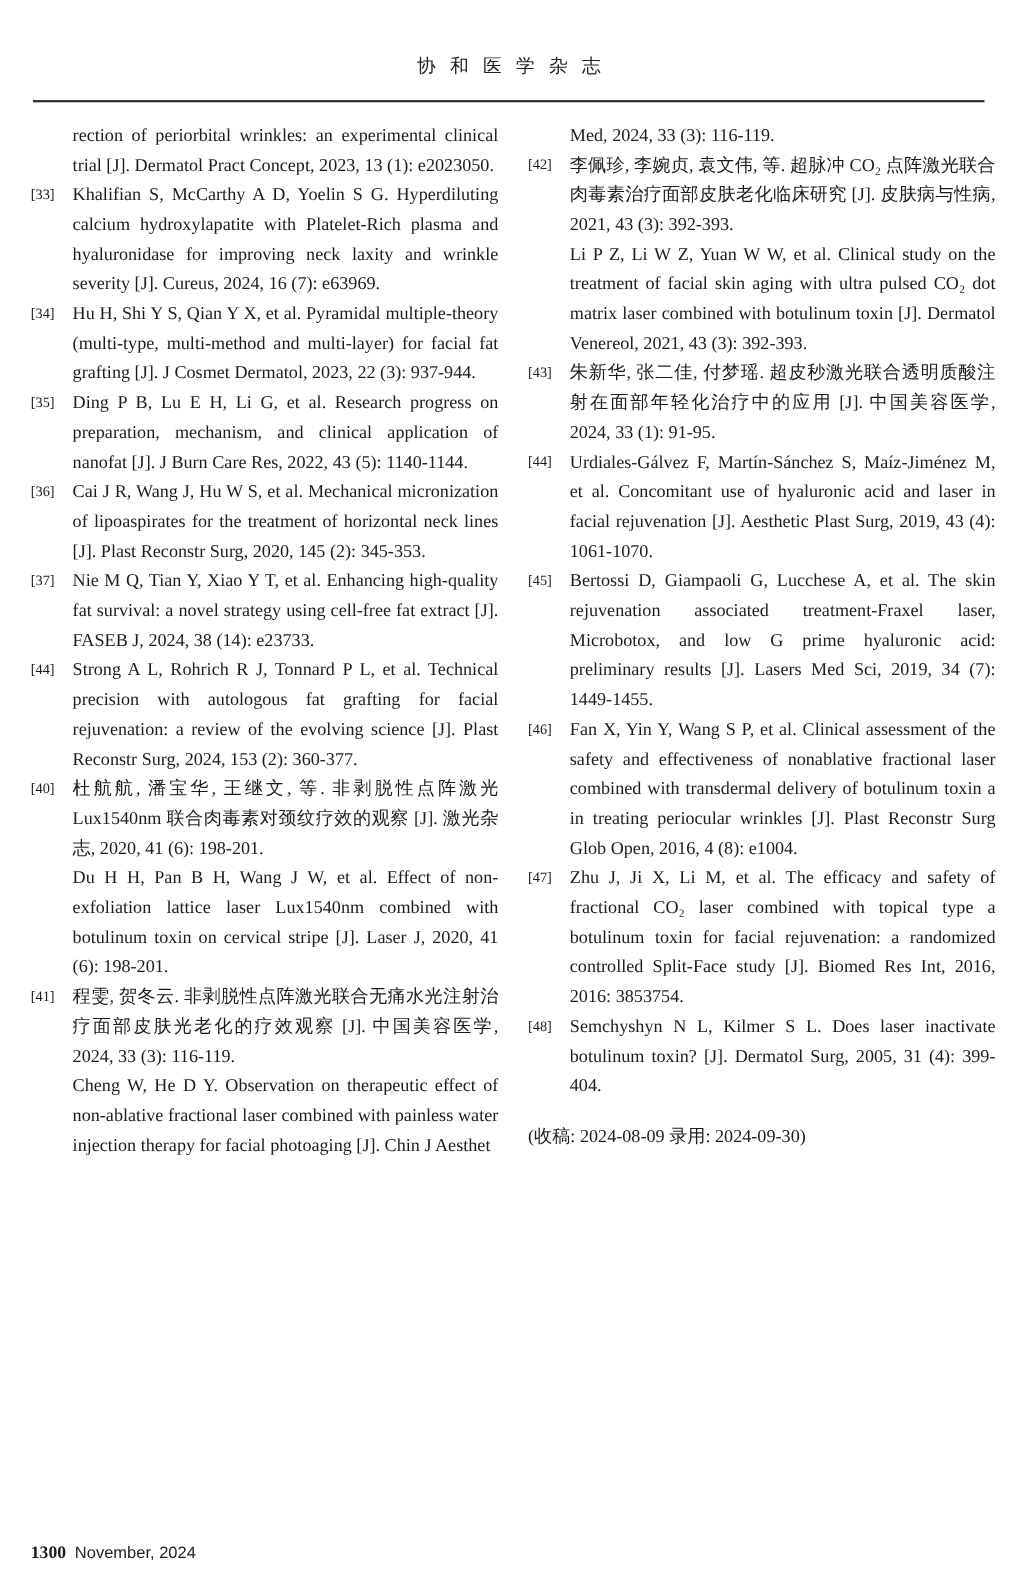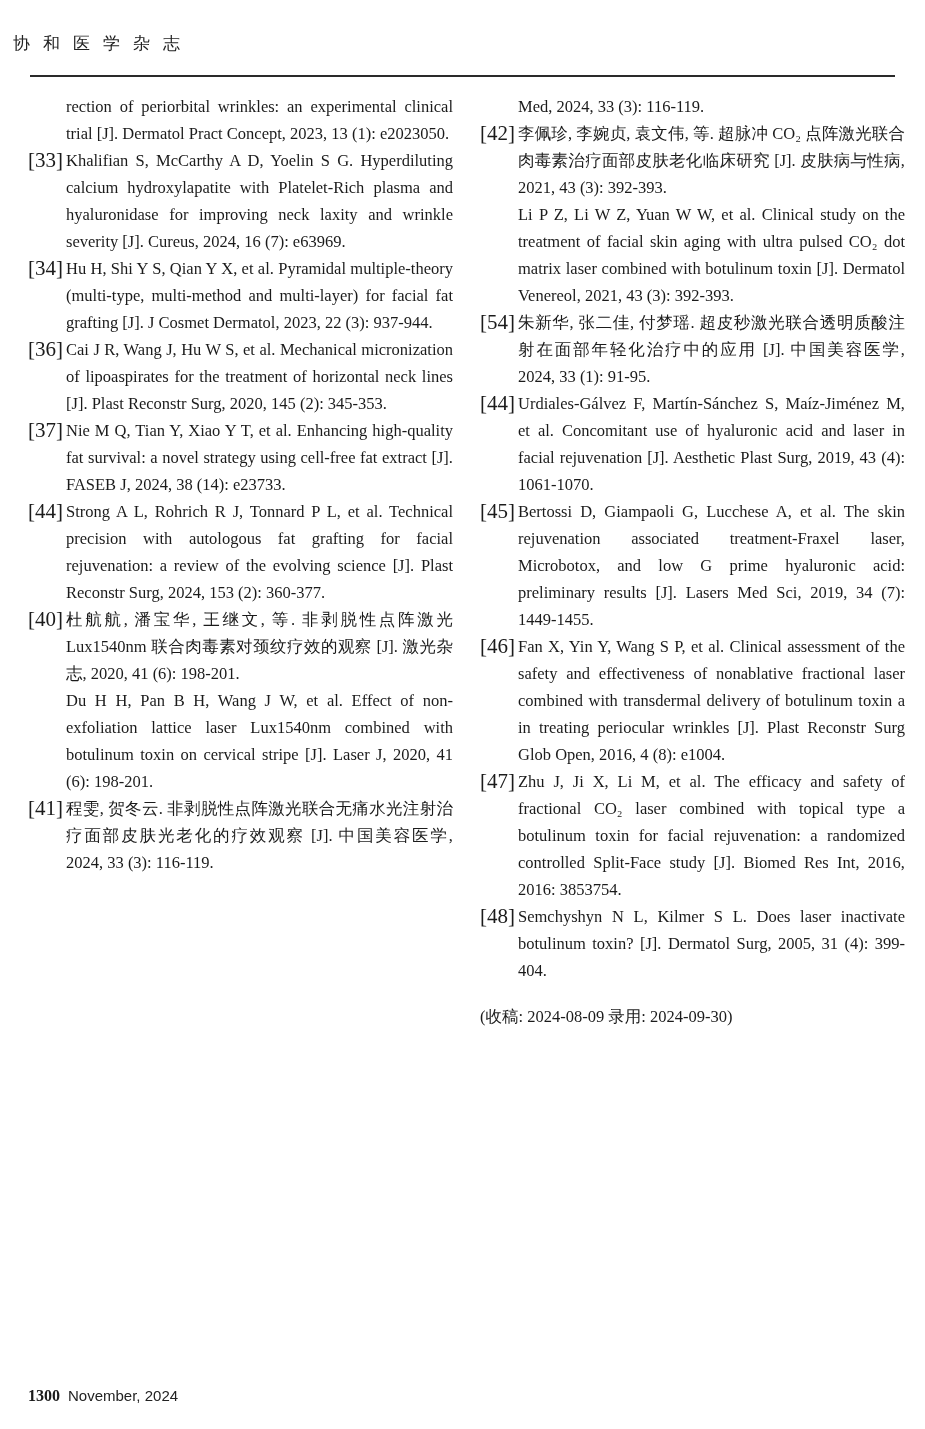--- a/index.html
+++ b/index.html
@@ -10,21 +10,22 @@
   }
   body {
     width: 925px;
     height: 1429px;
     position: relative;
     font-family: "Liberation Serif", "DejaVu Serif", serif;
     color: #1b1b1b;
     overflow: hidden;
   }
   .page-header {
-    padding-top: 32px;
+    padding-top: 48px;
+    text-align: center;
     font-size: 17px;
     letter-spacing: 13px;
     text-indent: 13px; 
     color: #222;
   }
   .header-rule {
     height: 0;
     border-top: 2px solid #2a2a2a;
     margin: 20px 30px 0 30px;
   }
@@ -38,21 +39,21 @@
     min-width: 0;
   }
   .ref {
     display: flex;
     align-items: flex-start;
     font-family: Liberation Serif, serif;
   }
   .ref-num {
     flex: none;
     width: 38px;
-    font-size: 21px;
+    font-size: 13px;
     line-height: 27px;
     white-space: nowrap;
   }
   .ref-body {
     flex: 1;
     min-width: 0;
     font-size: 16.5px;
     line-height: 27px;
     text-align: justify;
   }
@@ -65,21 +66,21 @@
     text-align: left;
     font-size: 16.5px;
     line-height: 33px;
   }
   .endnotes div {
     white-space: nowrap;
   }
   .page-footer {
     position: absolute;
     left: 28px;
-    bottom: 24px;
+    bottom: 8px;
     font-size: 15px;
   }
   .page-footer .pageno {
     font-weight: bold;
     font-size: 16px;
     font-family: "Liberation Serif", "DejaVu Serif", serif;
   }
   .page-footer .issue {
     font-family: "Liberation Sans", "DejaVu Sans", sans-serif;
     margin-left: 8px;
@@ -110,20 +111,26 @@
         </div>
     </div>
 
     <div class="ref">
       <span class="ref-num">[34]</span>
       <div class="ref-body">
           <p>Hu H, Shi Y S, Qian Y X, et al. Pyramidal multiple-theory (multi-type, multi-method and multi-layer) for facial fat grafting [J]. J Cosmet Dermatol, 2023, 22 (3): 937-944.</p>
         </div>
     </div>
 
+    <div class="ref">
+      <span class="ref-num">[35]</span>
+      <div class="ref-body">
+          <p>Ding P B, Lu E H, Li G, et al. Research progress on preparation, mechanism, and clinical application of nanofat [J]. J Burn Care Res, 2022, 43 (5): 1140-1144.</p>
+        </div>
+    </div>
 
     <div class="ref">
       <span class="ref-num">[36]</span>
       <div class="ref-body">
           <p>Cai J R, Wang J, Hu W S, et al. Mechanical micronization of lipoaspirates for the treatment of horizontal neck lines [J]. Plast Reconstr Surg, 2020, 145 (2): 345-353.</p>
         </div>
     </div>
 
     <div class="ref">
       <span class="ref-num">[37]</span>
@@ -145,20 +152,21 @@
       <div class="ref-body">
         <p>杜航航, 潘宝华, 王继文, 等. 非剥脱性点阵激光 Lux1540nm 联合肉毒素对颈纹疗效的观察 [J]. 激光杂志, 2020, 41 (6): 198-201.</p>
         <p>Du H H, Pan B H, Wang J W, et al. Effect of non-exfoliation lattice laser Lux1540nm combined with botulinum toxin on cervical stripe [J]. Laser J, 2020, 41 (6): 198-201.</p>
       </div>
     </div>
 
     <div class="ref">
       <span class="ref-num">[41]</span>
       <div class="ref-body">
         <p>程雯, 贺冬云. 非剥脱性点阵激光联合无痛水光注射治疗面部皮肤光老化的疗效观察 [J]. 中国美容医学, 2024, 33 (3): 116-119.</p>
+        <p>Cheng W, He D Y. Observation on therapeutic effect of non-ablative fractional laser combined with painless water injection therapy for facial photoaging [J]. Chin J Aesthet</p>
       </div>
     </div>
 
   </div>
 
   <div class="col">
 
     <div class="ref">
       <span class="ref-num"></span>
       <div class="ref-body">
@@ -168,21 +176,21 @@
 
     <div class="ref">
       <span class="ref-num">[42]</span>
       <div class="ref-body">
         <p>李佩珍, 李婉贞, 袁文伟, 等. 超脉冲 CO₂ 点阵激光联合肉毒素治疗面部皮肤老化临床研究 [J]. 皮肤病与性病, 2021, 43 (3): 392-393.</p>
         <p>Li P Z, Li W Z, Yuan W W, et al. Clinical study on the treatment of facial skin aging with ultra pulsed CO₂ dot matrix laser combined with botulinum toxin [J]. Dermatol Venereol, 2021, 43 (3): 392-393.</p>
       </div>
     </div>
 
     <div class="ref">
-      <span class="ref-num">[54]</span>
+      <span class="ref-num">[43]</span>
       <div class="ref-body">
         <p>朱新华, 张二佳, 付梦瑶. 超皮秒激光联合透明质酸注射在面部年轻化治疗中的应用 [J]. 中国美容医学, 2024, 33 (1): 91-95.</p>
       </div>
     </div>
 
     <div class="ref">
       <span class="ref-num">[44]</span>
       <div class="ref-body">
           <p>Urdiales-Gálvez F, Martín-Sánchez S, Maíz-Jiménez M, et al. Concomitant use of hyaluronic acid and laser in facial rejuvenation [J]. Aesthetic Plast Surg, 2019, 43 (4): 1061-1070.</p>
         </div>

